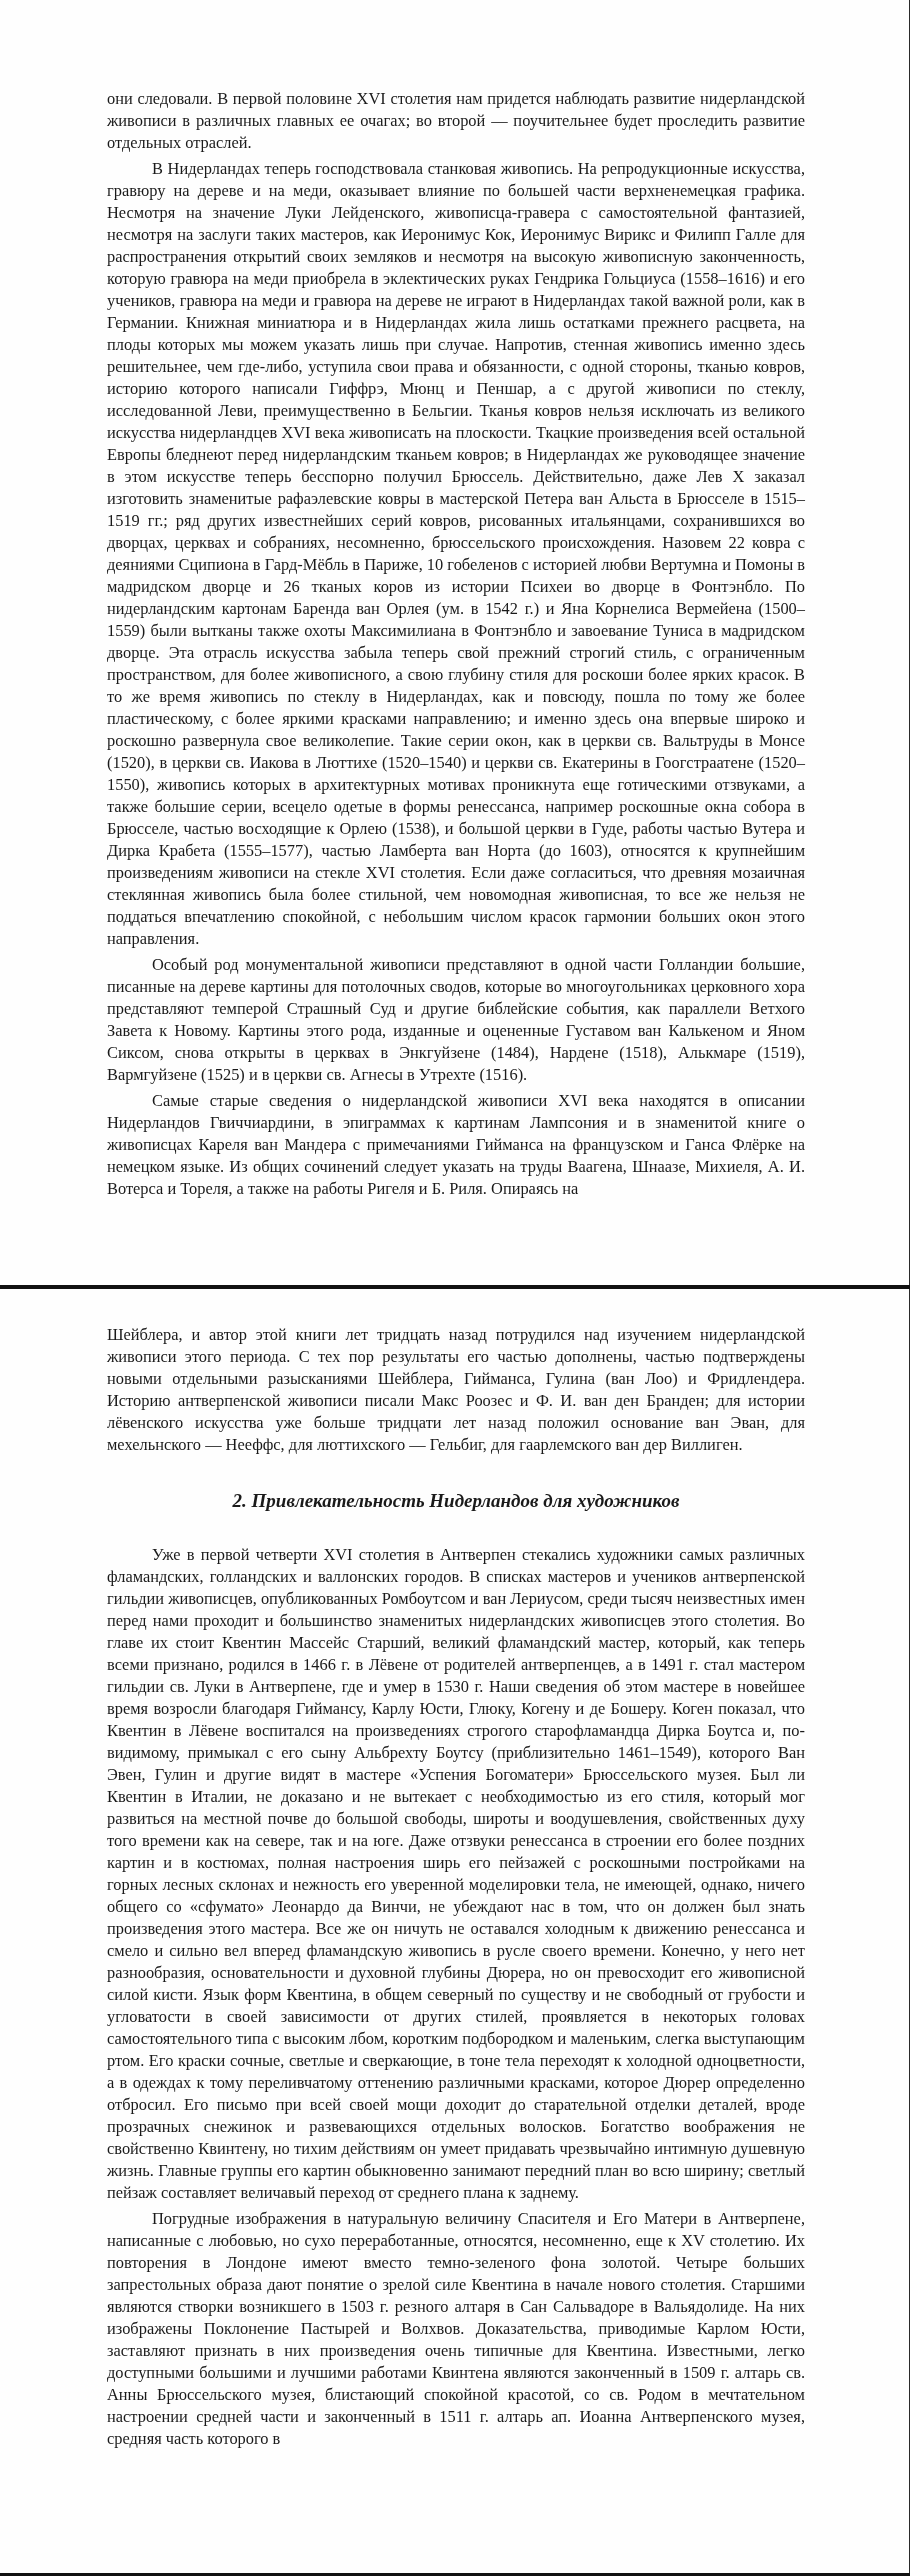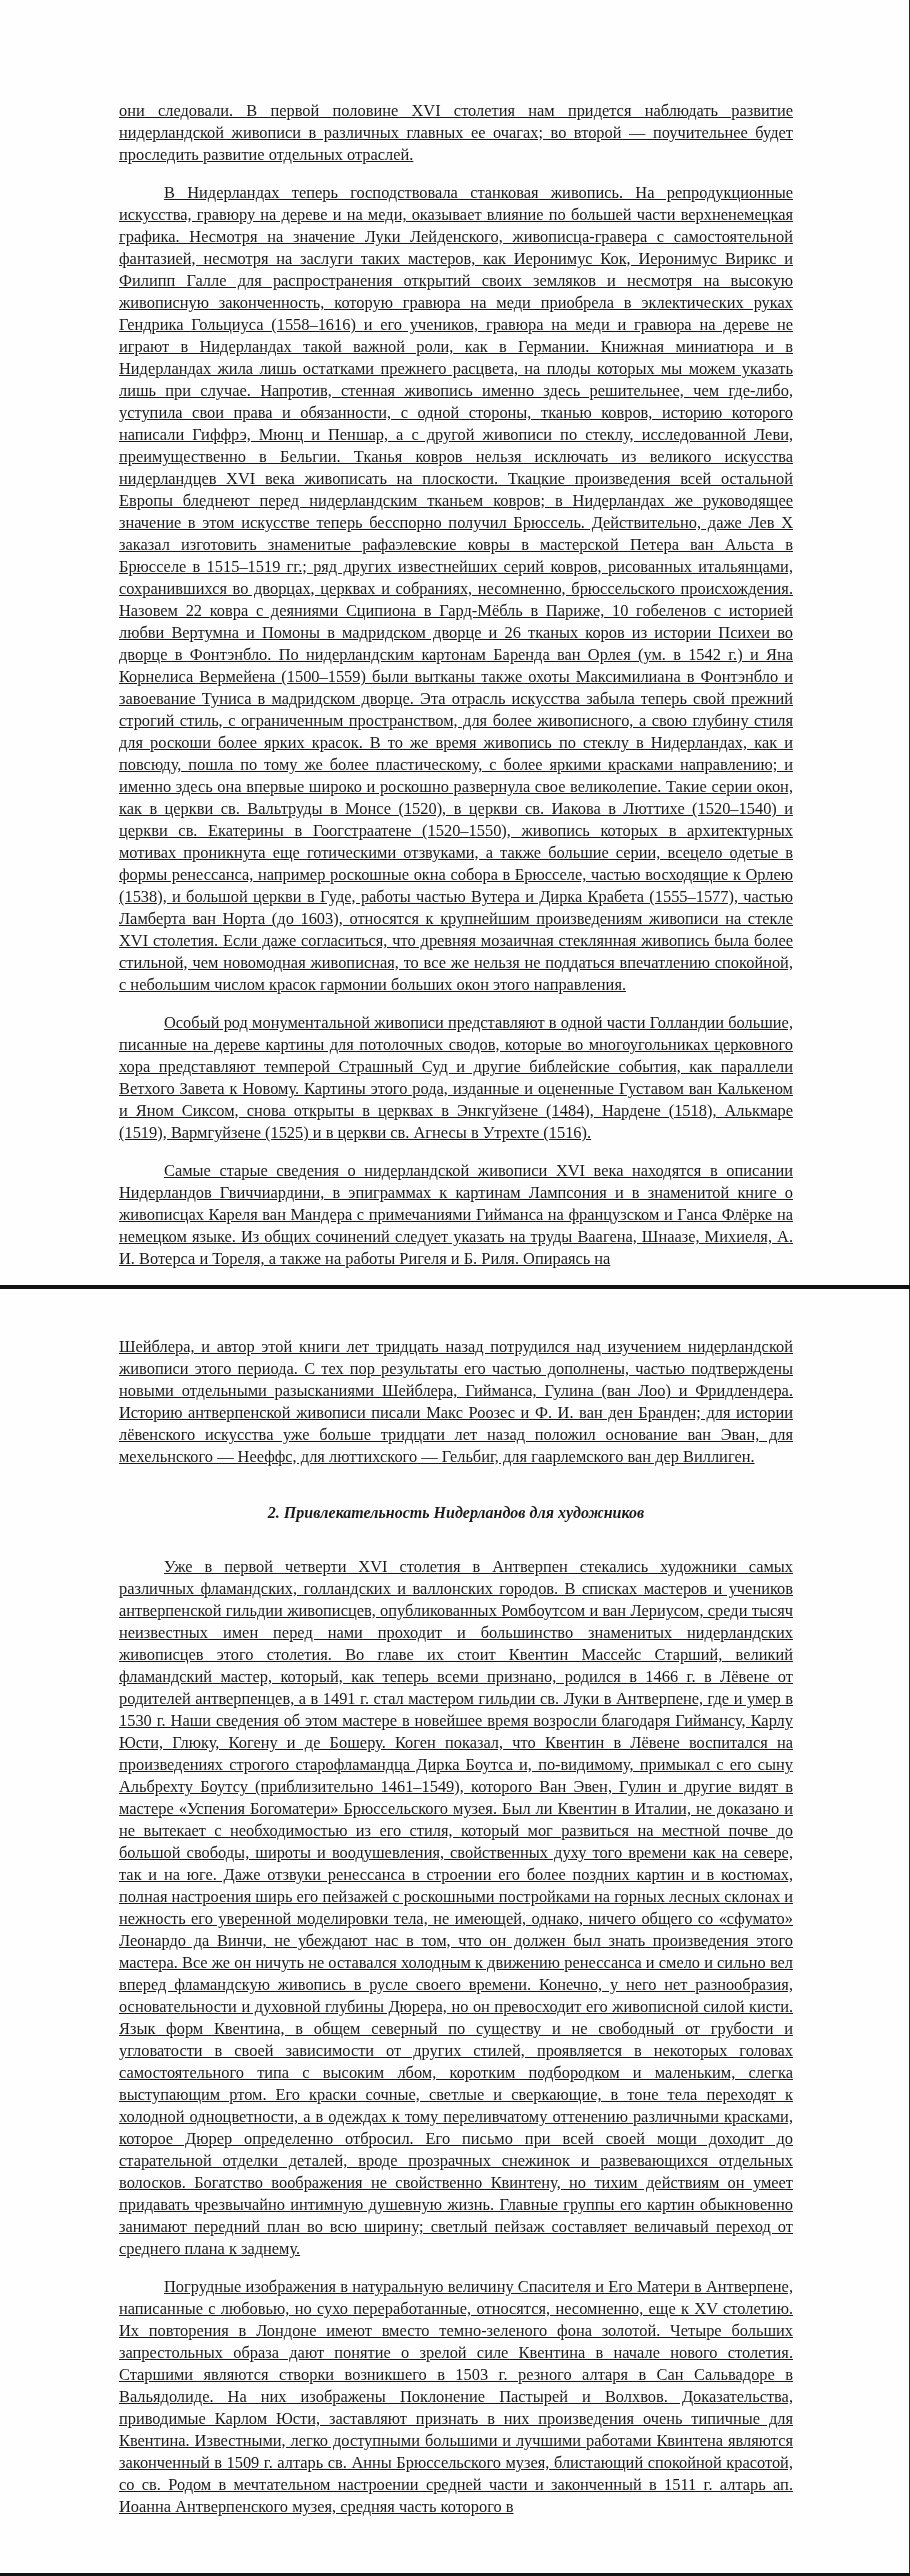--- a/index.html
+++ b/index.html
@@ -6,24 +6,24 @@
   body { width: 910px; height: 2576px; position: relative; overflow: hidden;
          font-family: "Liberation Serif", "DejaVu Serif", serif; color: #1a1a1a; }
   .page { position: absolute; left: 0; width: 910px; background: #fefefe; }
   .page1 { top: 0; height: 1285px; }
   .page2 { top: 1289px; height: 1287px; }
   .page-border-right { position: absolute; right: 0; top: 0; bottom: 0; width: 1.5px; background: #2a2a2a; }
   .separator { position: absolute; left: 0; top: 1285px; width: 910px; height: 4.4px; background: #111; }
   .bottom-rule { position: absolute; left: 0; bottom: 0; width: 910px; height: 2.9px; background: #111; }
   .text-block { position: absolute; left: 103px; width: 706px; font-size: 16.4px; line-height: 22px; text-align: justify; }
   .page1 .text-block { top: 84px; }
-  .text-block p { margin: 16px; text-indent: 0; text-decoration: underline; }
+  .text-block p { margin: 4px; text-indent: 0; }
   .text-block p.indent { text-indent: 45px; }
   .text-block p.cont { text-indent: 0; }
-  .section-heading { text-align: center; font-style: italic; font-weight: bold; font-size: 16px;
+  .section-heading { text-align: center; font-style: italic; font-weight: bold; font-size: 19px;
                      margin: 34px 0 32px 0; }
 </style>
 </head>
 <body>
 
 <div class="page page1">
   <div class="page-border-right"></div>
   <div class="text-block">
     <p class="cont">они следовали. В первой половине XVI столетия нам придется наблюдать развитие нидерландской живописи в различных главных ее очагах; во второй — поучительнее будет проследить развитие отдельных отраслей.</p>
     <p class="indent">В Нидерландах теперь господствовала станковая живопись. На репродукционные искусства, гравюру на дереве и на меди, оказывает влияние по большей части верхненемецкая графика. Несмотря на значение Луки Лейденского, живописца-гравера с самостоятельной фантазией, несмотря на заслуги таких мастеров, как Иеронимус Кок, Иеронимус Вирикс и Филипп Галле для распространения открытий своих земляков и несмотря на высокую живописную законченность, которую гравюра на меди приобрела в эклектических руках Гендрика Гольциуса (1558–1616) и его учеников, гравюра на меди и гравюра на дереве не играют в Нидерландах такой важной роли, как в Германии. Книжная миниатюра и в Нидерландах жила лишь остатками прежнего расцвета, на плоды которых мы можем указать лишь при случае. Напротив, стенная живопись именно здесь решительнее, чем где-либо, уступила свои права и обязанности, с одной стороны, тканью ковров, историю которого написали Гиффрэ, Мюнц и Пеншар, а с другой живописи по стеклу, исследованной Леви, преимущественно в Бельгии. Тканья ковров нельзя исключать из великого искусства нидерландцев XVI века живописать на плоскости. Ткацкие произведения всей остальной Европы бледнеют перед нидерландским тканьем ковров; в Нидерландах же руководящее значение в этом искусстве теперь бесспорно получил Брюссель. Действительно, даже Лев X заказал изготовить знаменитые рафаэлевские ковры в мастерской Петера ван Альста в Брюсселе в 1515–1519 гг.; ряд других известнейших серий ковров, рисованных итальянцами, сохранившихся во дворцах, церквах и собраниях, несомненно, брюссельского происхождения. Назовем 22 ковра с деяниями Сципиона в Гард-Мёбль в Париже, 10 гобеленов с историей любви Вертумна и Помоны в мадридском дворце и 26 тканых коров из истории Психеи во дворце в Фонтэнбло. По нидерландским картонам Баренда ван Орлея (ум. в 1542 г.) и Яна Корнелиса Вермейена (1500–1559) были вытканы также охоты Максимилиана в Фонтэнбло и завоевание Туниса в мадридском дворце. Эта отрасль искусства забыла теперь свой прежний строгий стиль, с ограниченным пространством, для более живописного, а свою глубину стиля для роскоши более ярких красок. В то же время живопись по стеклу в Нидерландах, как и повсюду, пошла по тому же более пластическому, с более яркими красками направлению; и именно здесь она впервые широко и роскошно развернула свое великолепие. Такие серии окон, как в церкви св. Вальтруды в Монсе (1520), в церкви св. Иакова в Люттихе (1520–1540) и церкви св. Екатерины в Гоогстраатене (1520–1550), живопись которых в архитектурных мотивах проникнута еще готическими отзвуками, а также большие серии, всецело одетые в формы ренессанса, например роскошные окна собора в Брюсселе, частью восходящие к Орлею (1538), и большой церкви в Гуде, работы частью Вутера и Дирка Крабета (1555–1577), частью Ламберта ван Норта (до 1603), относятся к крупнейшим произведениям живописи на стекле XVI столетия. Если даже согласиться, что древняя мозаичная стеклянная живопись была более стильной, чем новомодная живописная, то все же нельзя не поддаться впечатлению спокойной, с небольшим числом красок гармонии больших окон этого направления.</p>

